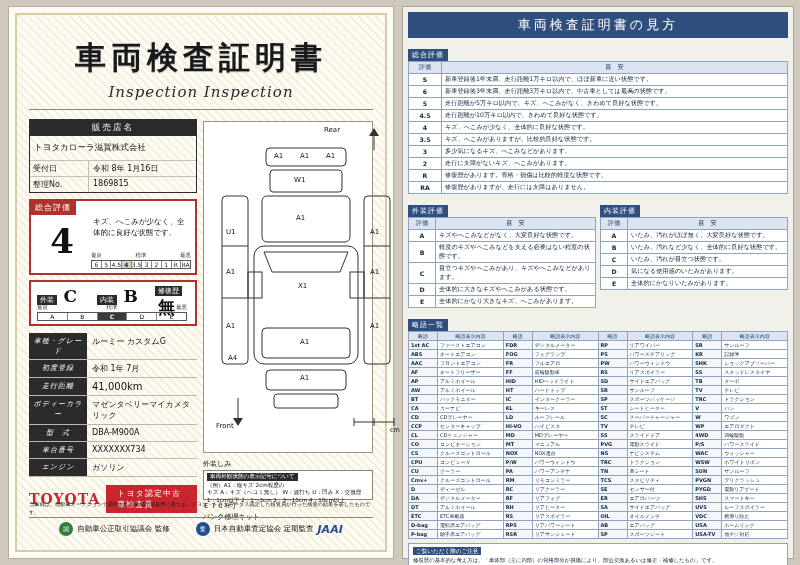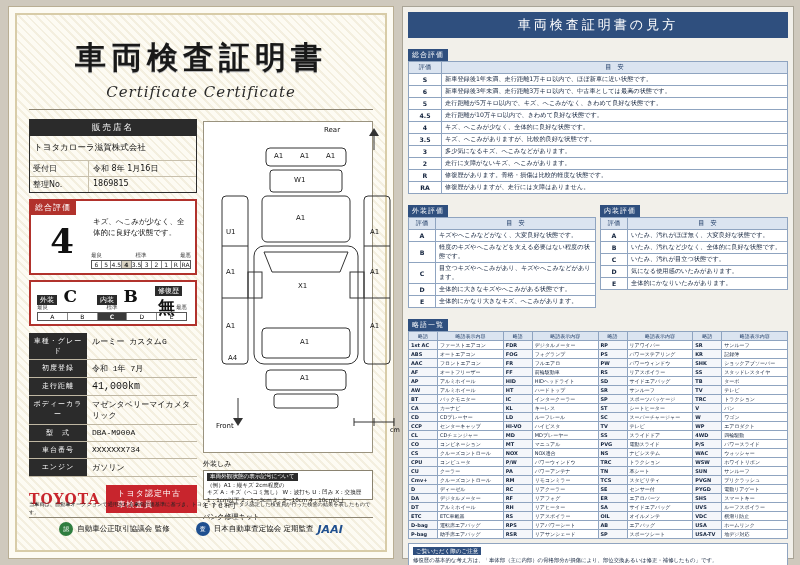--- a/index.html
+++ b/index.html
@@ -88,22 +88,22 @@
   .g-lab{background:#2b2b2b;color:#fff;padding:1px 3px;font-size:7px;}
   .g-val{font-size:17px;font-weight:bold;font-family:"DejaVu Serif","Liberation Serif",serif;}
   .g-scale{position:absolute;left:6px;bottom:3px;width:150px;}
   .g-scale .cells{display:flex;border:1px solid #555;}
   .g-scale .cells div{flex:1;text-align:center;font-size:6px;border-right:1px solid #888;}
   .g-scale .cells div:last-child{border-right:none;}
   .g-scale .cells div.on{background:#3a3a3a;color:#fff;font-weight:bold;}
 
   .infolist{margin-top:7px;}
   .infolist .row{display:flex;border-bottom:1px solid #bfb7a3;align-items:stretch;}
-  .infolist .lab{width:54px;background:#2b2b2b;color:#fff;font-size:7px;padding:3px 2px;text-align:center;letter-spacing:1px;}
-  .infolist .val{flex:1;font-size:8px;padding:3px 5px;color:#111;font-family:Liberation Mono, monospace;}
+  .infolist .lab{width:54px;background:#2b2b2b;color:#fff;font-size:7px;padding:3px 2px;text-align:center;letter-spacing:1px;font-style:italic;}
+  .infolist .val{flex:1;font-size:8px;padding:3px 5px;color:#111;}
   .infolist .val.big{font-size:10px;}
 
   .toyota-row{display:flex;align-items:center;margin-top:8px;gap:6px;}
   .toyota-logo{color:#c8252d;font-weight:bold;font-size:14px;letter-spacing:1px;font-family:"DejaVu Serif","Liberation Serif",serif;}
   .toyota-cert{background:#c8252d;color:#fff;font-size:8px;padding:3px 11px;letter-spacing:1px;}
   .car{position:relative;height:330px;border:1px solid #9a937f;background:#fff;margin-top:2px;}
   .car svg{position:absolute;left:0;top:0;}
   .lbl{position:absolute;font-size:7px;color:#111;}
   .mini{font-size:6.5px;}
 
@@ -153,21 +153,21 @@
 </head>
 <body>
 
 <div class="page">
 
   <div class="cert">
     <div class="cert-inner">
       <div class="cert-body">
 
         <div class="cert-title">車両検査証明書</div>
-        <div class="cert-subtitle">Certificate Certificate</div>
+        <div class="cert-subtitle">Inspection Inspection</div>
         <div class="rule"></div>
 
         <div class="cols">
 
           <div class="colL">
 
             <div class="bordered">
               <div class="boxhead">販売店名</div>
               <div style="font-size:8.5px;padding:6px 4px;color:#111;border-bottom:1px solid #c8c0ac;">トヨタカローラ滋賀株式会社</div>
               <div class="kv">

